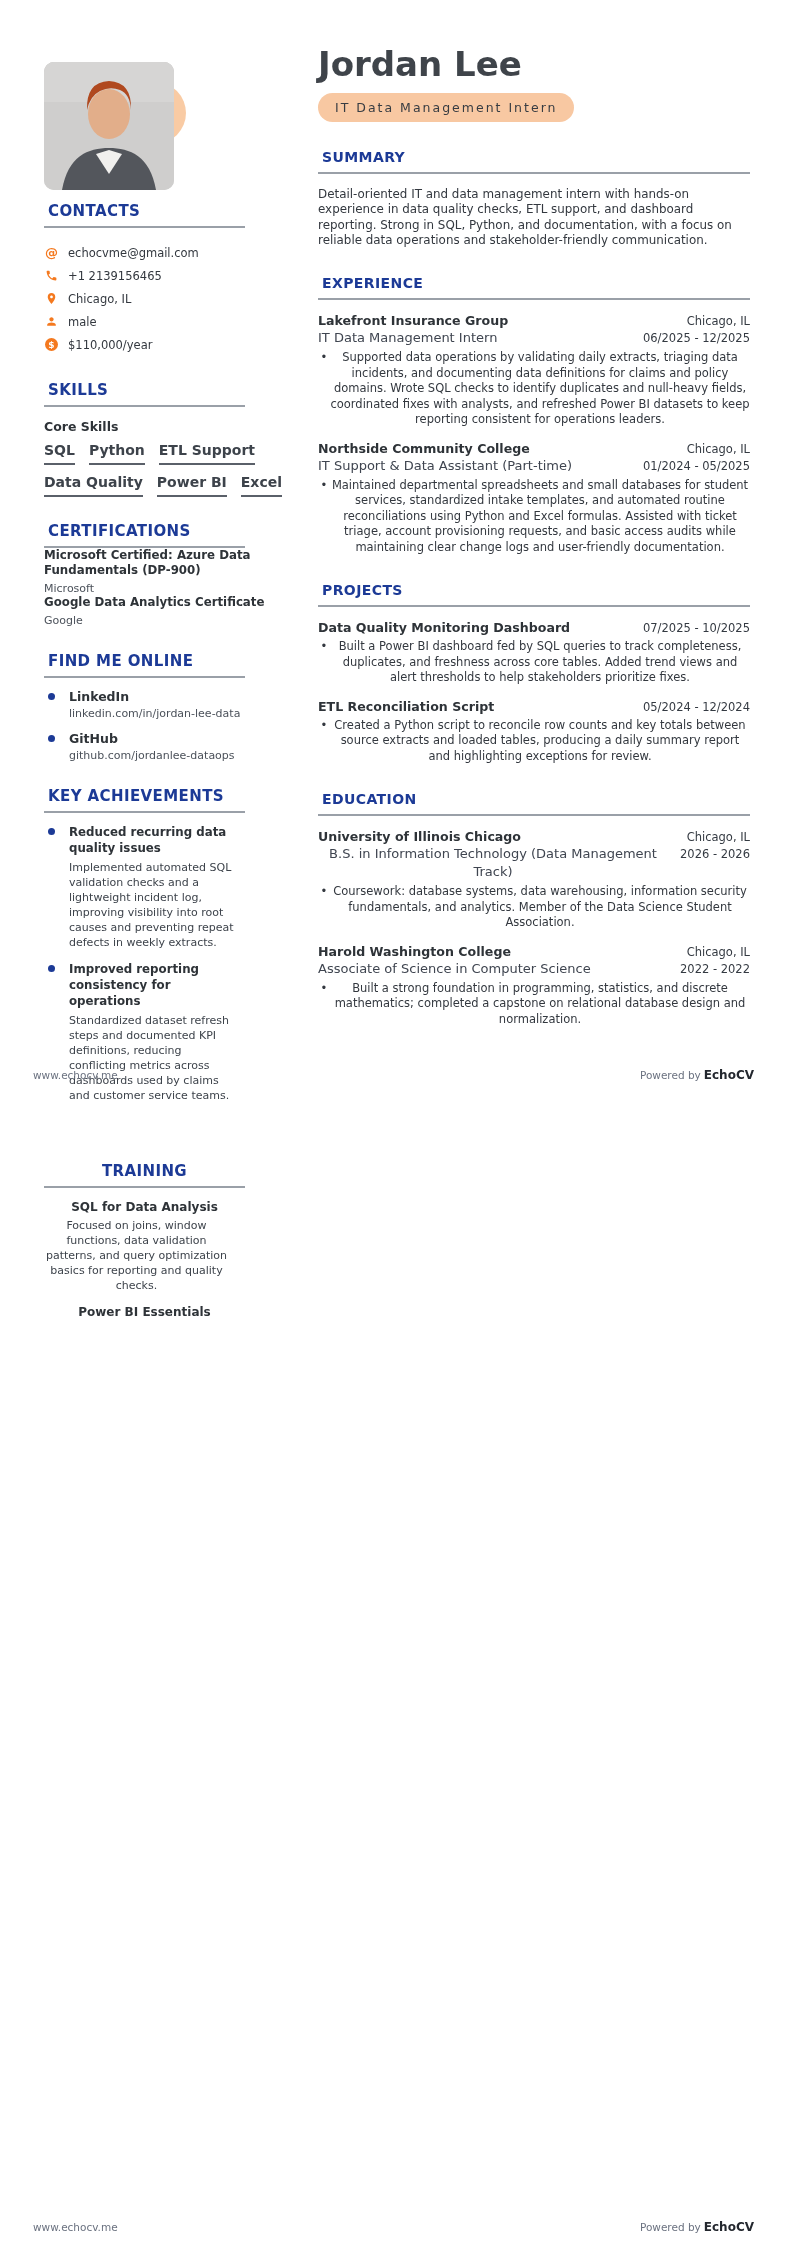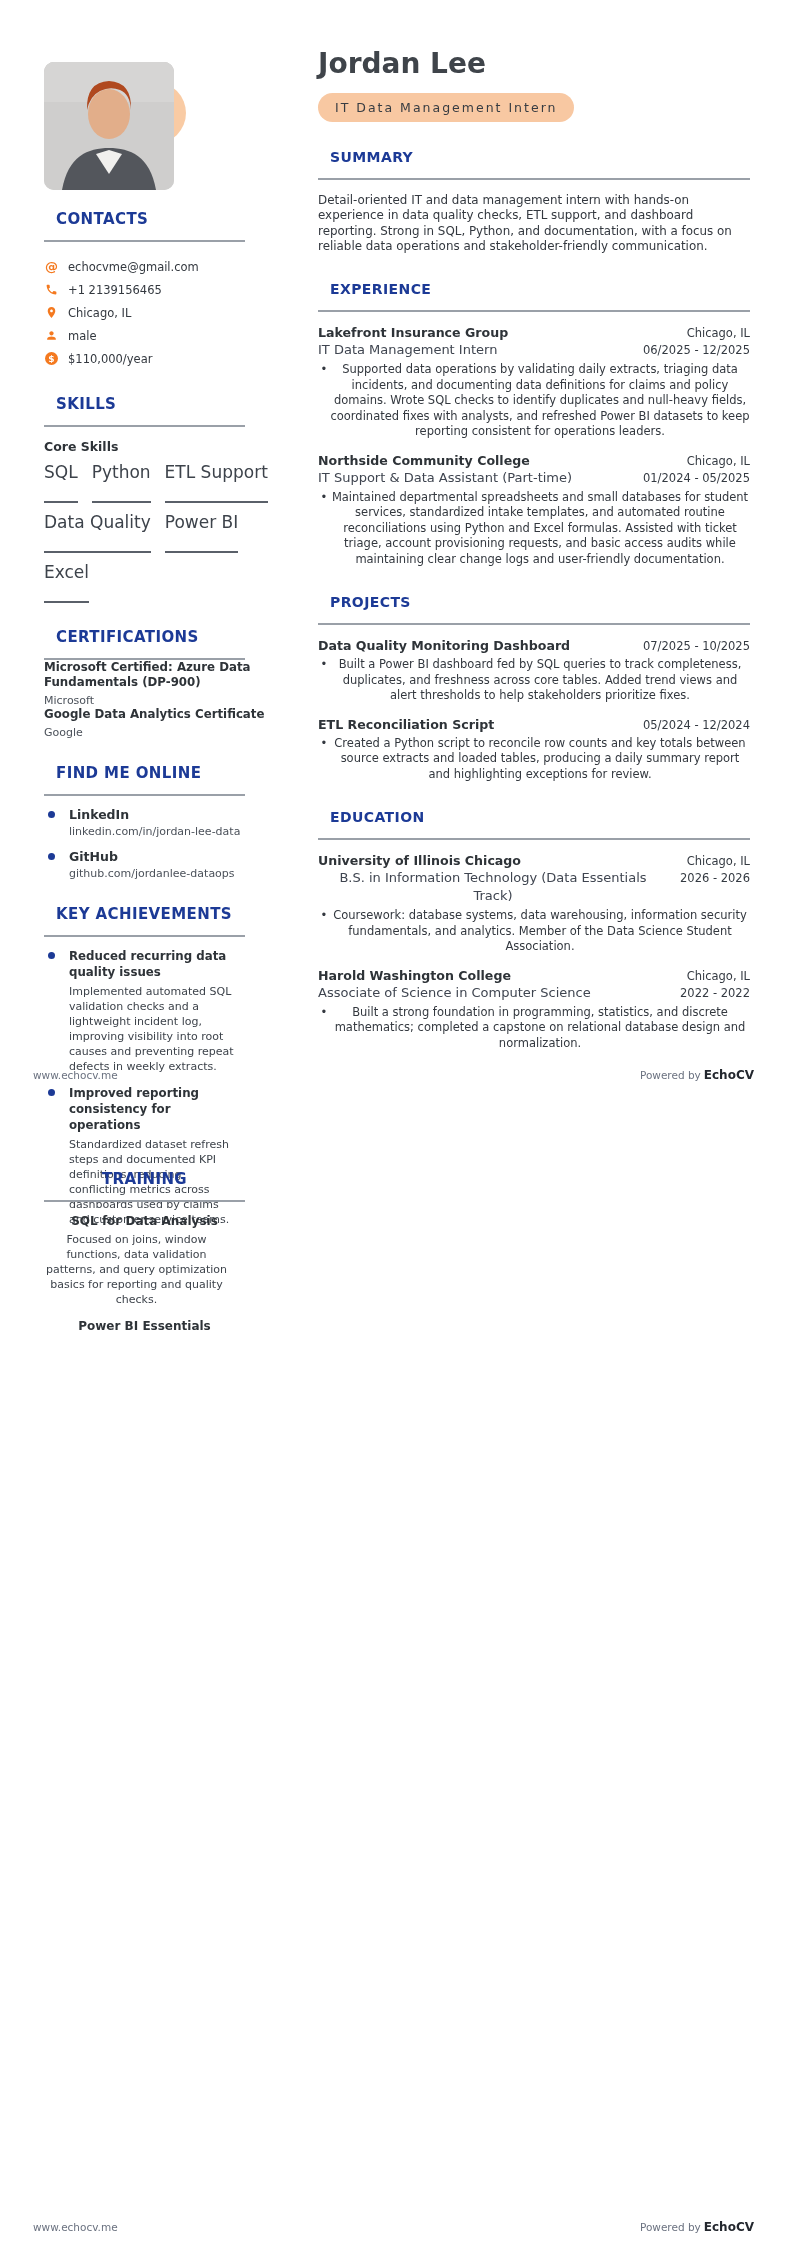--- a/index.html
+++ b/index.html
@@ -12,59 +12,59 @@
   
   .photo{position:absolute;left:44px;top:62px;width:130px;height:128px;border-radius:10px;overflow:hidden;background:#cfcecd;}
   .photo svg{display:block;}
 
   
   .left-col{position:absolute;left:44px;top:198px;width:201px;}
   .left-col2{position:absolute;left:44px;top:1158px;width:201px;text-align:center;}
   .right-col{position:absolute;left:318px;top:44px;width:432px;}
 
   
-  .h-left,.h-right{color:#1c3a96;font-weight:800;letter-spacing:.4px;margin:12px;}
+  .h-left,.h-right{color:#1c3a96;font-weight:800;letter-spacing:.4px;margin:4px;}
   .h-left{font-size:15px;line-height:18px;}
   .h-right{font-size:14px;line-height:17px;}
   .rule{height:2px;background:#9aa0a8;margin-top:6px;}
   .section{margin-bottom:25px;}
 
   
   .contact-list{margin-top:13px;}
   .contact-item{display:flex;align-items:center;height:23px;font-size:11.5px;color:#33383f;}
   .cicon{width:15px;height:15px;margin-right:9px;display:flex;align-items:center;justify-content:center;flex:0 0 15px;}
   .cicon svg{display:block;}
   .at-glyph{color:#f4791f;font-weight:700;font-size:13px;line-height:15px;}
   .dollar-badge{width:13px;height:13px;border-radius:50%;background:#f4791f;color:#fff;font-size:9px;font-weight:700;display:flex;align-items:center;justify-content:center;}
 
   
   .group-title{font-size:12.5px;font-weight:700;color:#2e3338;margin-top:12px;}
   .skill-list{margin-top:8px;width:248px;display:flex;flex-wrap:wrap;column-gap:14px;row-gap:9px;}
-  .skill{font-size:17px;color:#3d434b;border-bottom:2px solid #5a6069;padding-bottom:19px;white-space:nowrap;}
+  .skill{font-size:14px;color:#3d434b;border-bottom:2px solid #5a6069;padding-bottom:5px;white-space:nowrap;font-weight:bold;}
 
   
   .cert{margin-top:0;width:226px;}
   .cert-name{font-size:11.8px;font-weight:700;color:#2e3338;line-height:15px;}
   .cert-issuer{font-size:11px;color:#4b515a;margin-top:4px;}
 
   
   .dot-item{display:flex;margin-top:11px;}
   .navy-dot{width:7px;height:7px;border-radius:50%;background:#1c3a96;margin:4px 14px 0 4px;flex:0 0 7px;}
   .link-label{font-size:12.5px;font-weight:700;color:#2e3338;line-height:15px;}
   .link-url{font-size:11px;color:#4b515a;margin-top:3px;}
   .ach-title{font-size:11.8px;font-weight:700;color:#2e3338;line-height:16px;}
   .ach-desc{font-size:11px;color:#3d434b;line-height:15px;margin-top:4px;width:172px;}
 
   
   .train{margin-top:12px;}
   .train-title{font-size:12px;font-weight:700;color:#2e3338;}
   .train-desc{font-size:11px;color:#3d434b;line-height:15px;margin-top:4px;width:185px;}
 
   
-  .name{font-size:28px;font-weight:600;color:#3f444a;line-height:40px;margin:0;}
+  .name{font-size:34px;font-weight:600;color:#3f444a;line-height:40px;margin:0;}
   .badge{display:inline-block;margin-top:9px;background:#f8c8a2;color:#373c42;font-size:12.5px;letter-spacing:2px;padding:7px 17px;border-radius:16px;white-space:nowrap;}
 
   .r-section{margin-top:27px;}
   .para{font-size:11.9px;line-height:15.3px;color:#33383f;margin-top:13px;}
 
   .entry{margin-top:12px;text-align:center;}
   .entry-row{display:flex;justify-content:space-between;align-items:baseline;}
   .entry-main{font-size:12.6px;font-weight:700;color:#2e3338;line-height:17px;}
   .entry-sub{font-size:13px;color:#3f4550;line-height:18px;}
   .entry-meta{font-size:11.5px;color:#343a42;white-space:nowrap;margin-left:12px;}
@@ -296,21 +296,21 @@
     <div class="r-section">
       <div class="h-right">EDUCATION</div>
       <div class="rule"></div>
 
       <div class="entry">
         <div class="entry-row">
           <span class="entry-main">University of Illinois Chicago</span>
           <span class="entry-meta">Chicago, IL</span>
         </div>
         <div class="entry-row">
-          <span class="entry-sub">B.S. in Information Technology (Data Essentials Track)</span>
+          <span class="entry-sub">B.S. in Information Technology (Data Management Track)</span>
           <span class="entry-meta">2026 - 2026</span>
         </div>
         <div class="bullet">
           <span class="bullet-dot">•</span>
           <span class="bullet-text">Coursework: database systems, data warehousing, information security fundamentals, and analytics. Member of the Data Science Student Association.</span>
         </div>
       </div>
 
       <div class="entry">
         <div class="entry-row">

